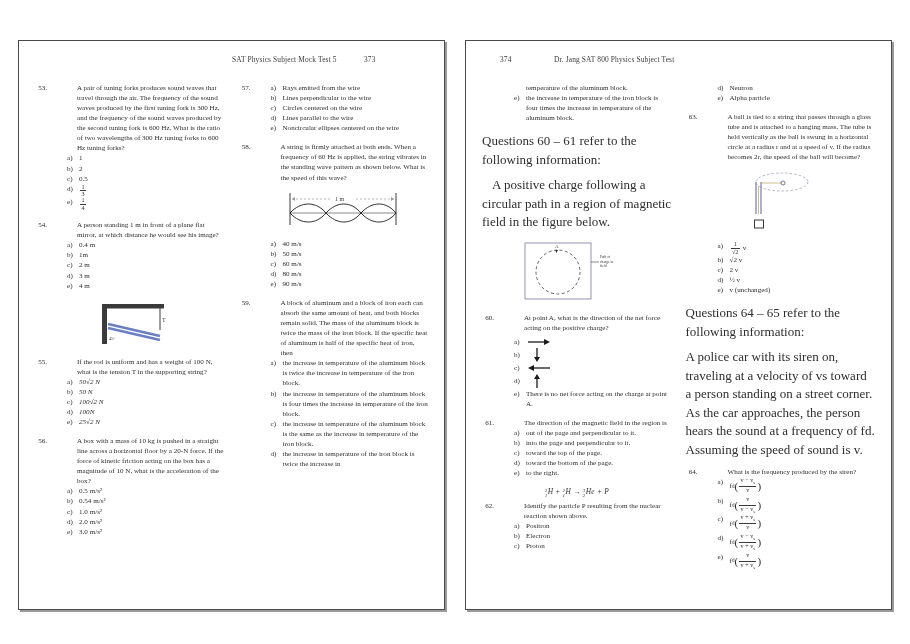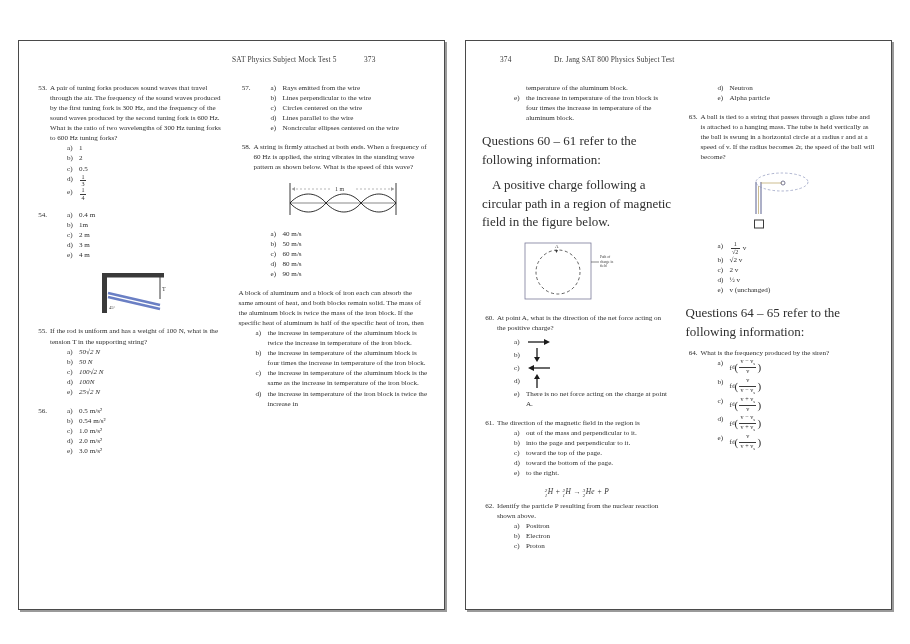--- a/index.html
+++ b/index.html
@@ -64,21 +64,21 @@
     margin-bottom: 9px;
   }
   .q-num {
     width: 15px;
     flex: 0 0 15px;
     text-align: right;
     padding-right: 3px;
     box-sizing: border-box;
   }
   .q-body { flex: 1 1 auto; }
-  .q-stem { text-align: left; }
+  .q-stem { text-align: left; margin-left: 27px; }
   ol.choices {
     list-style: none;
     margin: 0;
     padding: 0 0 0 17px;
   }
   ol.choices li {
     display: flex;
     font-size: 7.1px;
     line-height: 1.42;
   }
@@ -183,20 +183,21 @@
                       <span class="den">4</span>
                     </span></span>
                 </li>
             </ol>
           </div>
         </div>
 
         <div class="q">
           <div class="q-num">54.</div>
           <div class="q-body">
+            <div class="q-stem">A person standing 1 m in front of a plane flat mirror, at which distance he would see his image?</div>
             <ol class="choices">
               <li>
                   <span class="ch-l">a)</span>
                   <span class="ch-t">0.4 m</span>
                 </li>
               <li>
                   <span class="ch-l">b)</span>
                   <span class="ch-t">1m</span>
                 </li>
               <li>
@@ -252,20 +253,21 @@
                   <span class="ch-l">e)</span>
                   <span class="ch-t italic">25√2 N</span>
                 </li>
             </ol>
           </div>
         </div>
 
         <div class="q">
           <div class="q-num">56.</div>
           <div class="q-body">
+            <div class="q-stem">A box with a mass of 10 kg is pushed in a straight line across a horizontal floor by a 20-N force. If the force of kinetic friction acting on the box has a magnitude of 10 N, what is the acceleration of the box?</div>
             <ol class="choices">
               <li>
                   <span class="ch-l">a)</span>
                   <span class="ch-t">0.5 m/s²</span>
                 </li>
               <li>
                   <span class="ch-l">b)</span>
                   <span class="ch-t">0.54 m/s²</span>
                 </li>
               <li>
@@ -354,20 +356,21 @@
                 </li>
               <li>
                   <span class="ch-l">e)</span>
                   <span class="ch-t">90 m/s</span>
                 </li>
             </ol>
           </div>
         </div>
 
         <div class="q">
+          <div class="q-num">59.</div>
           <div class="q-body">
             <div class="q-stem">A block of aluminum and a block of iron each can absorb the same amount of heat, and both blocks remain solid. The mass of the aluminum block is twice the mass of the iron block. If the specific heat of aluminum is half of the specific heat of iron, then</div>
             <ol class="choices">
               <li>
                   <span class="ch-l">a)</span>
                   <span class="ch-t">the increase in temperature of the aluminum block is twice the increase in temperature of the iron block.</span>
                 </li>
               <li>
                   <span class="ch-l">b)</span>
                   <span class="ch-t">the increase in temperature of the aluminum block is four times the increase in temperature of the iron block.</span>
@@ -471,21 +474,21 @@
           </div>
         </div>
 
         <div class="q">
           <div class="q-num">61.</div>
           <div class="q-body">
             <div class="q-stem">The direction of the magnetic field in the region is</div>
             <ol class="choices">
               <li>
                   <span class="ch-l">a)</span>
-                  <span class="ch-t">out of the mass and perpendicular to it.</span>
+                  <span class="ch-t">out of the page and perpendicular to it.</span>
                 </li>
               <li>
                   <span class="ch-l">b)</span>
                   <span class="ch-t">into the page and perpendicular to it.</span>
                 </li>
               <li>
                   <span class="ch-l">c)</span>
                   <span class="ch-t">toward the top of the page.</span>
                 </li>
               <li>
@@ -604,20 +607,21 @@
                 </li>
               <li>
                   <span class="ch-l">e)</span>
                   <span class="ch-t">v (unchanged)</span>
                 </li>
             </ol>
           </div>
         </div>
 
         <div class="para blocknote">Questions 64 – 65 refer to the following information:</div>
+        <div class="para">A police car with its siren on, traveling at a velocity of vs toward a person standing on a street corner. As the car approaches, the person hears the sound at a frequency of fd. Assuming the speed of sound is v.</div>
 
         <div class="q">
           <div class="q-num">64.</div>
           <div class="q-body">
             <div class="q-stem">What is the frequency produced by the siren?</div>
             <ol class="choices" id="q64-choices">
               <li>
                 <span class="ch-l">a)</span>
                 <span class="ch-t dop">
                   <span>f</span>

